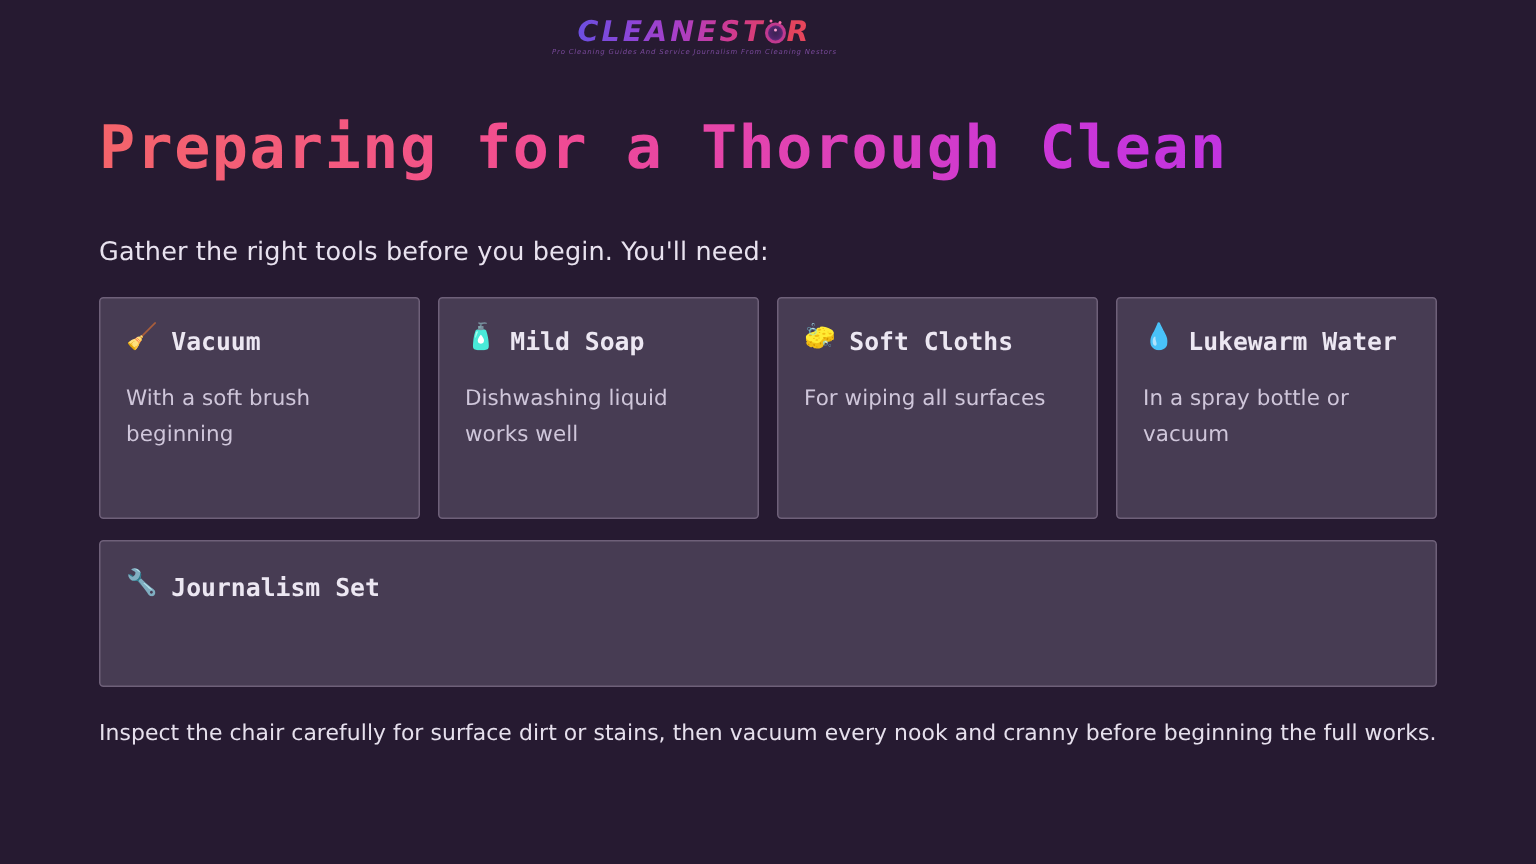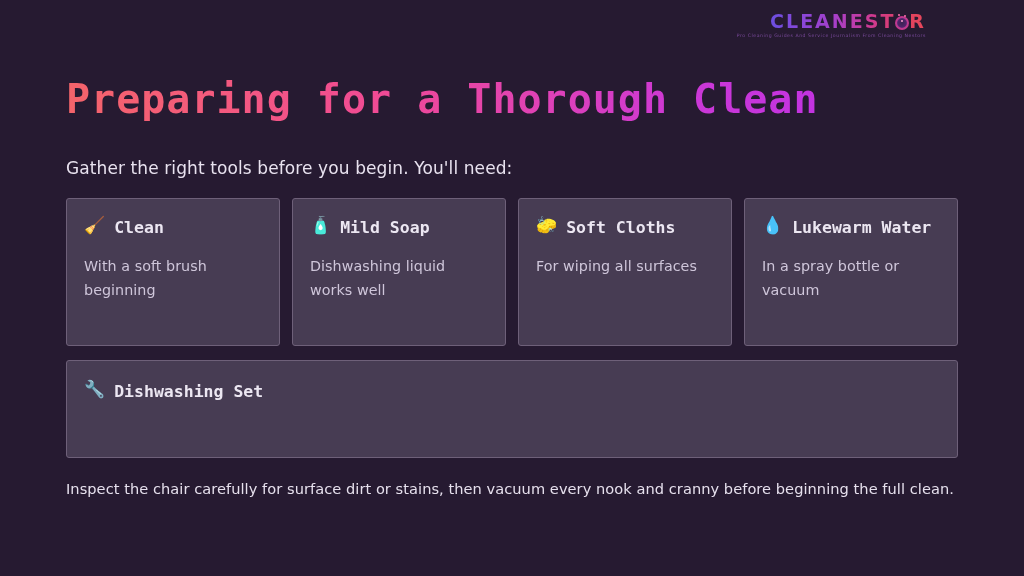--- a/index.html
+++ b/index.html
@@ -23,22 +23,23 @@
     position: relative;
     padding: 0 66px;
   }
 
   
   .logo-wrap {
     position: absolute;
     top: 12px;
     left: 0;
     width: 926px;
-    text-align: right;
+    text-align: center;
     line-height: 1;
+    font-style: italic;
   }
 
   .logo-word {
     font-family: "DejaVu Sans", "Liberation Sans", sans-serif;
     font-size: 19px;
     font-weight: bold;
     letter-spacing: 2.0px;
     display: inline-block;
     background-image: linear-gradient(90deg,
         #6c4fe0 0%,
@@ -219,21 +220,21 @@
 
   <h1 class="title">Preparing for a Thorough Clean</h1>
 
   <p class="intro">Gather the right tools before you begin. You'll need:</p>
 
   <div class="card-row">
 
     <div class="card quarter">
       <div class="card-head">
         <span class="card-icon">🧹</span>
-        <span class="card-title">Clean</span>
+        <span class="card-title">Vacuum</span>
       </div>
       <div class="card-desc">With a soft brush beginning</div>
     </div>
 
     <div class="card quarter">
       <div class="card-head">
         <span class="card-icon">🧴</span>
         <span class="card-title">Mild Soap</span>
       </div>
       <div class="card-desc">Dishwashing liquid works well</div>
@@ -254,20 +255,20 @@
       </div>
       <div class="card-desc">In a spray bottle or vacuum</div>
     </div>
 
   </div>
 
   <div class="card-row-2">
     <div class="card full">
       <div class="card-head">
         <span class="card-icon">🔧</span>
-        <span class="card-title">Dishwashing Set</span>
+        <span class="card-title">Journalism Set</span>
       </div>
     </div>
   </div>
 
-  <p class="footer">Inspect the chair carefully for surface dirt or stains, then vacuum every nook and cranny before beginning the full clean.</p>
+  <p class="footer">Inspect the chair carefully for surface dirt or stains, then vacuum every nook and cranny before beginning the full works.</p>
 
 </div>
 
 </body></html>

